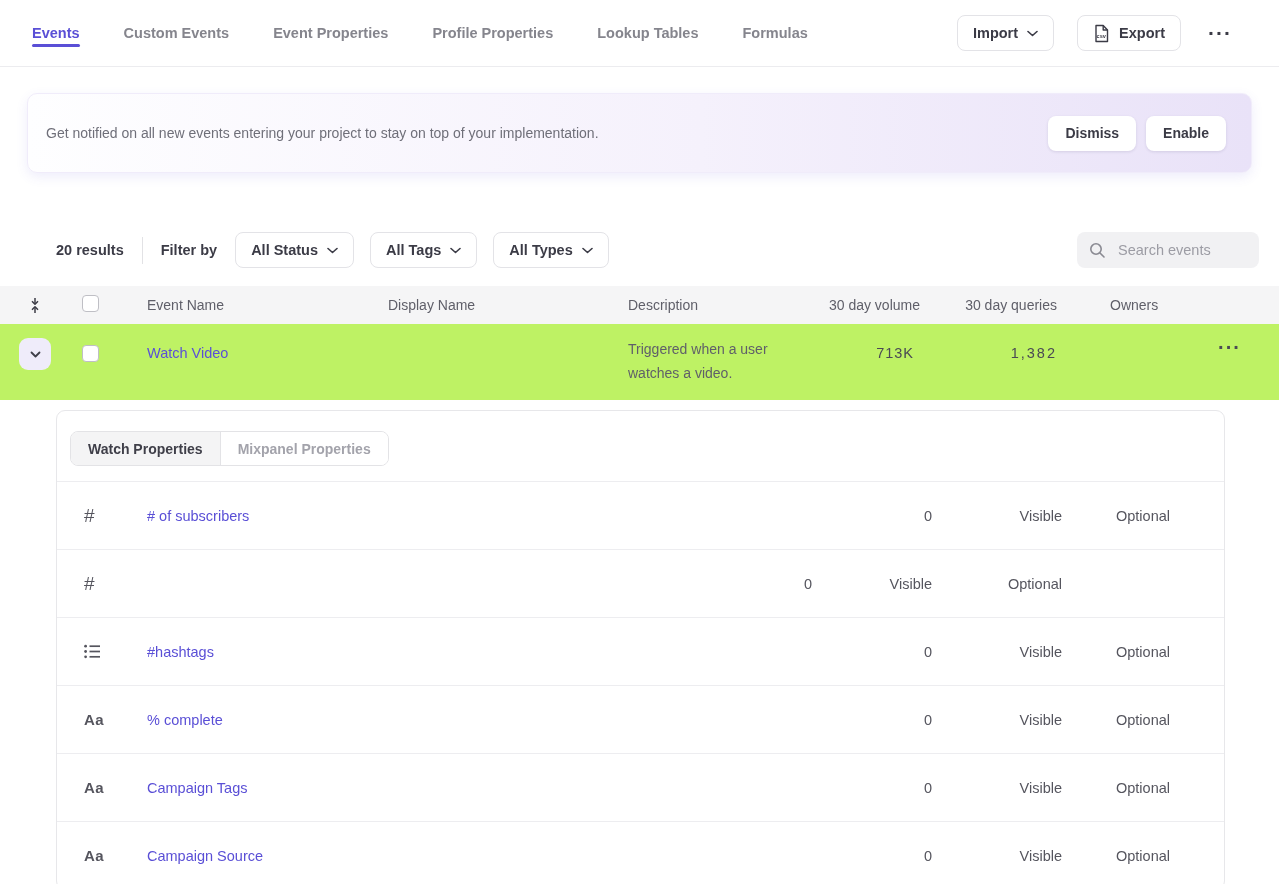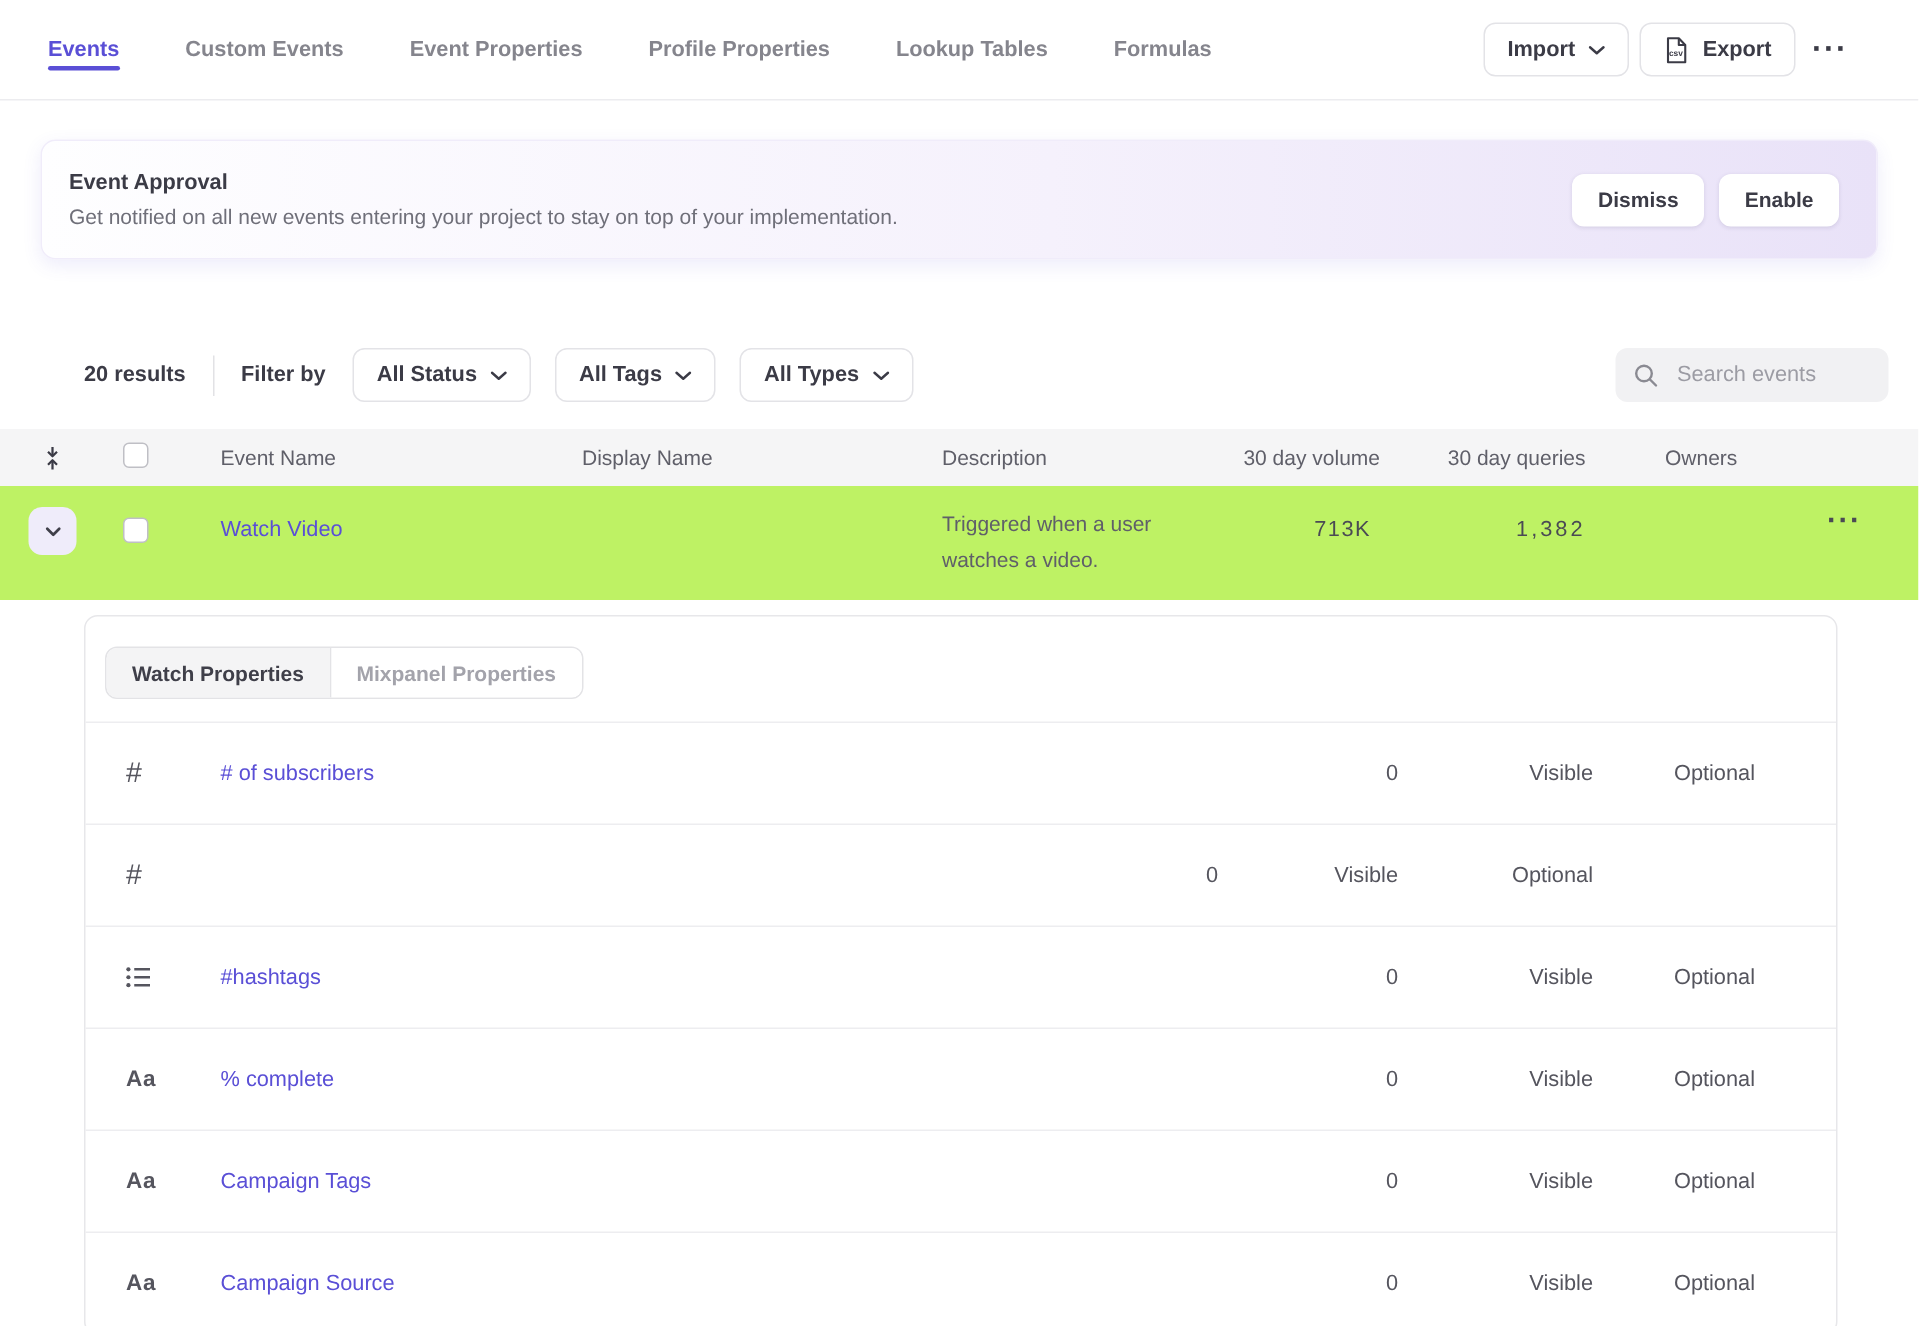--- a/index.html
+++ b/index.html
@@ -16,21 +16,21 @@
     width:1279px;height:884px;overflow:hidden;background:#fff;
     font-family:"Liberation Sans","DejaVu Sans",sans-serif;color:var(--text-dark);
     -webkit-font-smoothing:antialiased;
   }
   
   .topnav{height:67px;border-bottom:1px solid #ececef;display:flex;justify-content:space-between;align-items:stretch;background:#fff;}
   .nav-tabs{display:flex;gap:44px;padding-left:32px;}
   .nav-tab{position:relative;display:flex;align-items:center;font-size:14.5px;font-weight:600;color:var(--text-light);cursor:pointer;white-space:nowrap;}
   .nav-tab.active{color:var(--accent);}
   .nav-tab.active::after{content:"";position:absolute;left:0;right:0;top:44px;height:3px;border-radius:3px;background:var(--accent);}
-  .nav-actions{display:flex;align-items:center;gap:7px;padding-right:43px;}
+  .nav-actions{display:flex;align-items:center;gap:23px;padding-right:43px;}
   .btn{height:36px;border:1px solid #e3e3e7;border-radius:8px;background:#fff;display:inline-flex;align-items:center;gap:9px;padding:0 15px;font-size:14.5px;font-weight:600;color:var(--text-dark);cursor:pointer;font-family:inherit;}
   .dots{font-size:21px;font-weight:700;letter-spacing:1px;color:var(--text-dark);line-height:10px;cursor:pointer;padding:6px 4px;user-select:none;}
   .row-dots{font-size:20px;font-weight:700;letter-spacing:1px;color:#4a4a54;line-height:10px;cursor:pointer;user-select:none;background:none;border:none;}
   
   .banner{margin:26px 27px 0;height:80px;border-radius:10px;
     background:linear-gradient(90deg,#fefeff 0%,#f5f1fc 55%,#e9e2f8 100%);
     box-shadow:0 4px 12px rgba(90,79,214,0.10);border:1px solid #f0ecfa;
     display:flex;align-items:center;justify-content:space-between;padding:0 25px 0 18px;}
   .banner-title{font-size:14.5px;font-weight:700;color:var(--text-dark);margin-bottom:6px;}
   .banner-desc{font-size:14px;color:#6f6f79;}
@@ -107,21 +107,20 @@
         </svg>
       </span>
       <span>Export</span>
     </button>
     <span class="dots">···</span>
   </div>
 </div>
 
 <div class="banner">
   <div>
-    <div class="banner-title">Event Approval</div>
     <div class="banner-desc">Get notified on all new events entering your project to stay on top of your implementation.</div>
   </div>
   <div class="banner-actions">
     <button class="banner-btn">Dismiss</button>
     <button class="banner-btn">Enable</button>
   </div>
 </div>
 
 <div class="filter-row">
   <span class="results-count">20 results</span>

